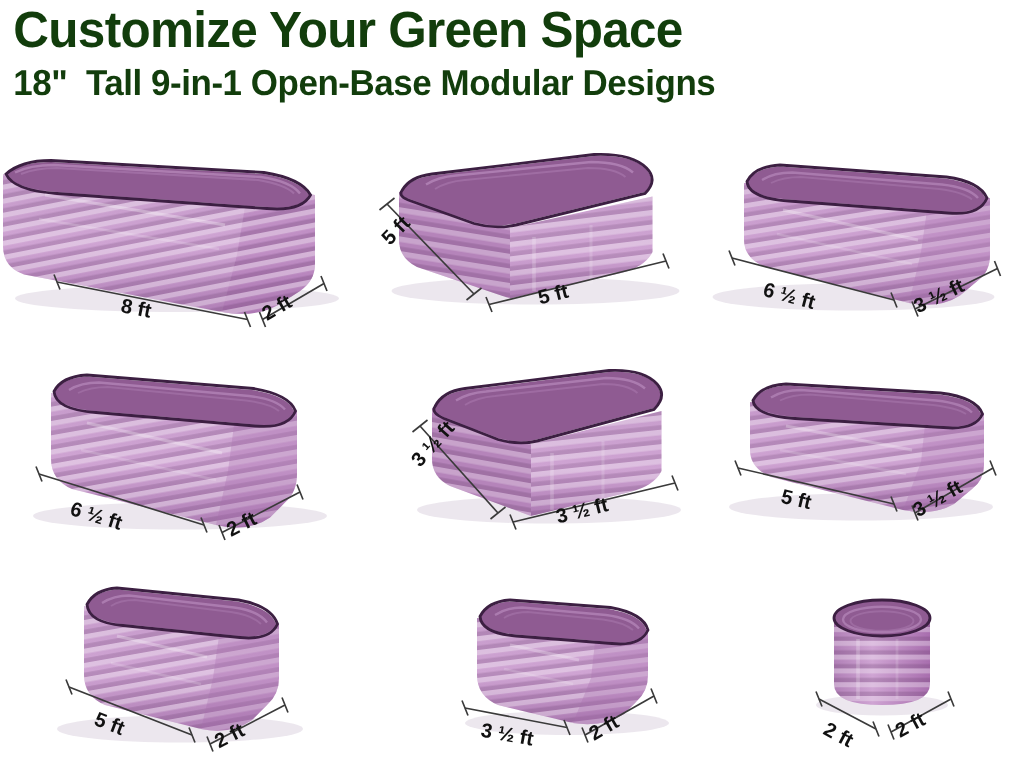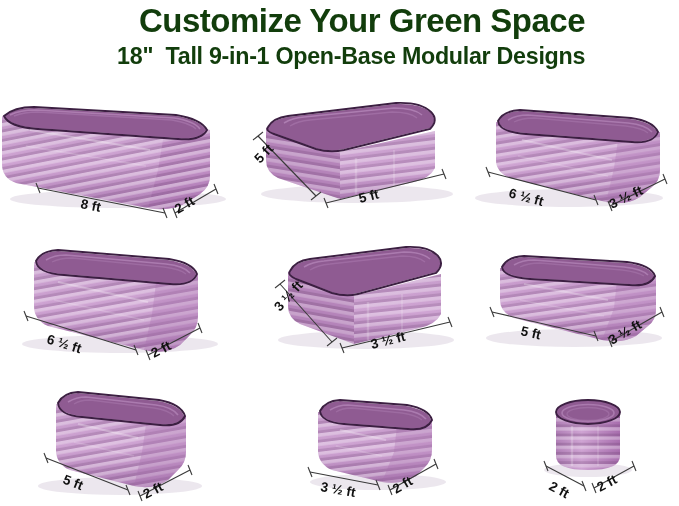--- a/index.html
+++ b/index.html
@@ -15,21 +15,21 @@
     font-family: "Liberation Sans", sans-serif;
     -webkit-font-smoothing: antialiased;
   }
 
   
   #header {
     position: absolute;
     left: 0;
     top: 0;
     width: 594px;
-    text-align: right;
+    text-align: left;
   }
   #title {
     margin: 0;
     padding-top: 3px;
     font-family: "Liberation Sans", sans-serif;
     font-size: 34px;
     font-weight: bold;
     letter-spacing: -0.5px;
     color: #123d0c;
     line-height: 1.05;

